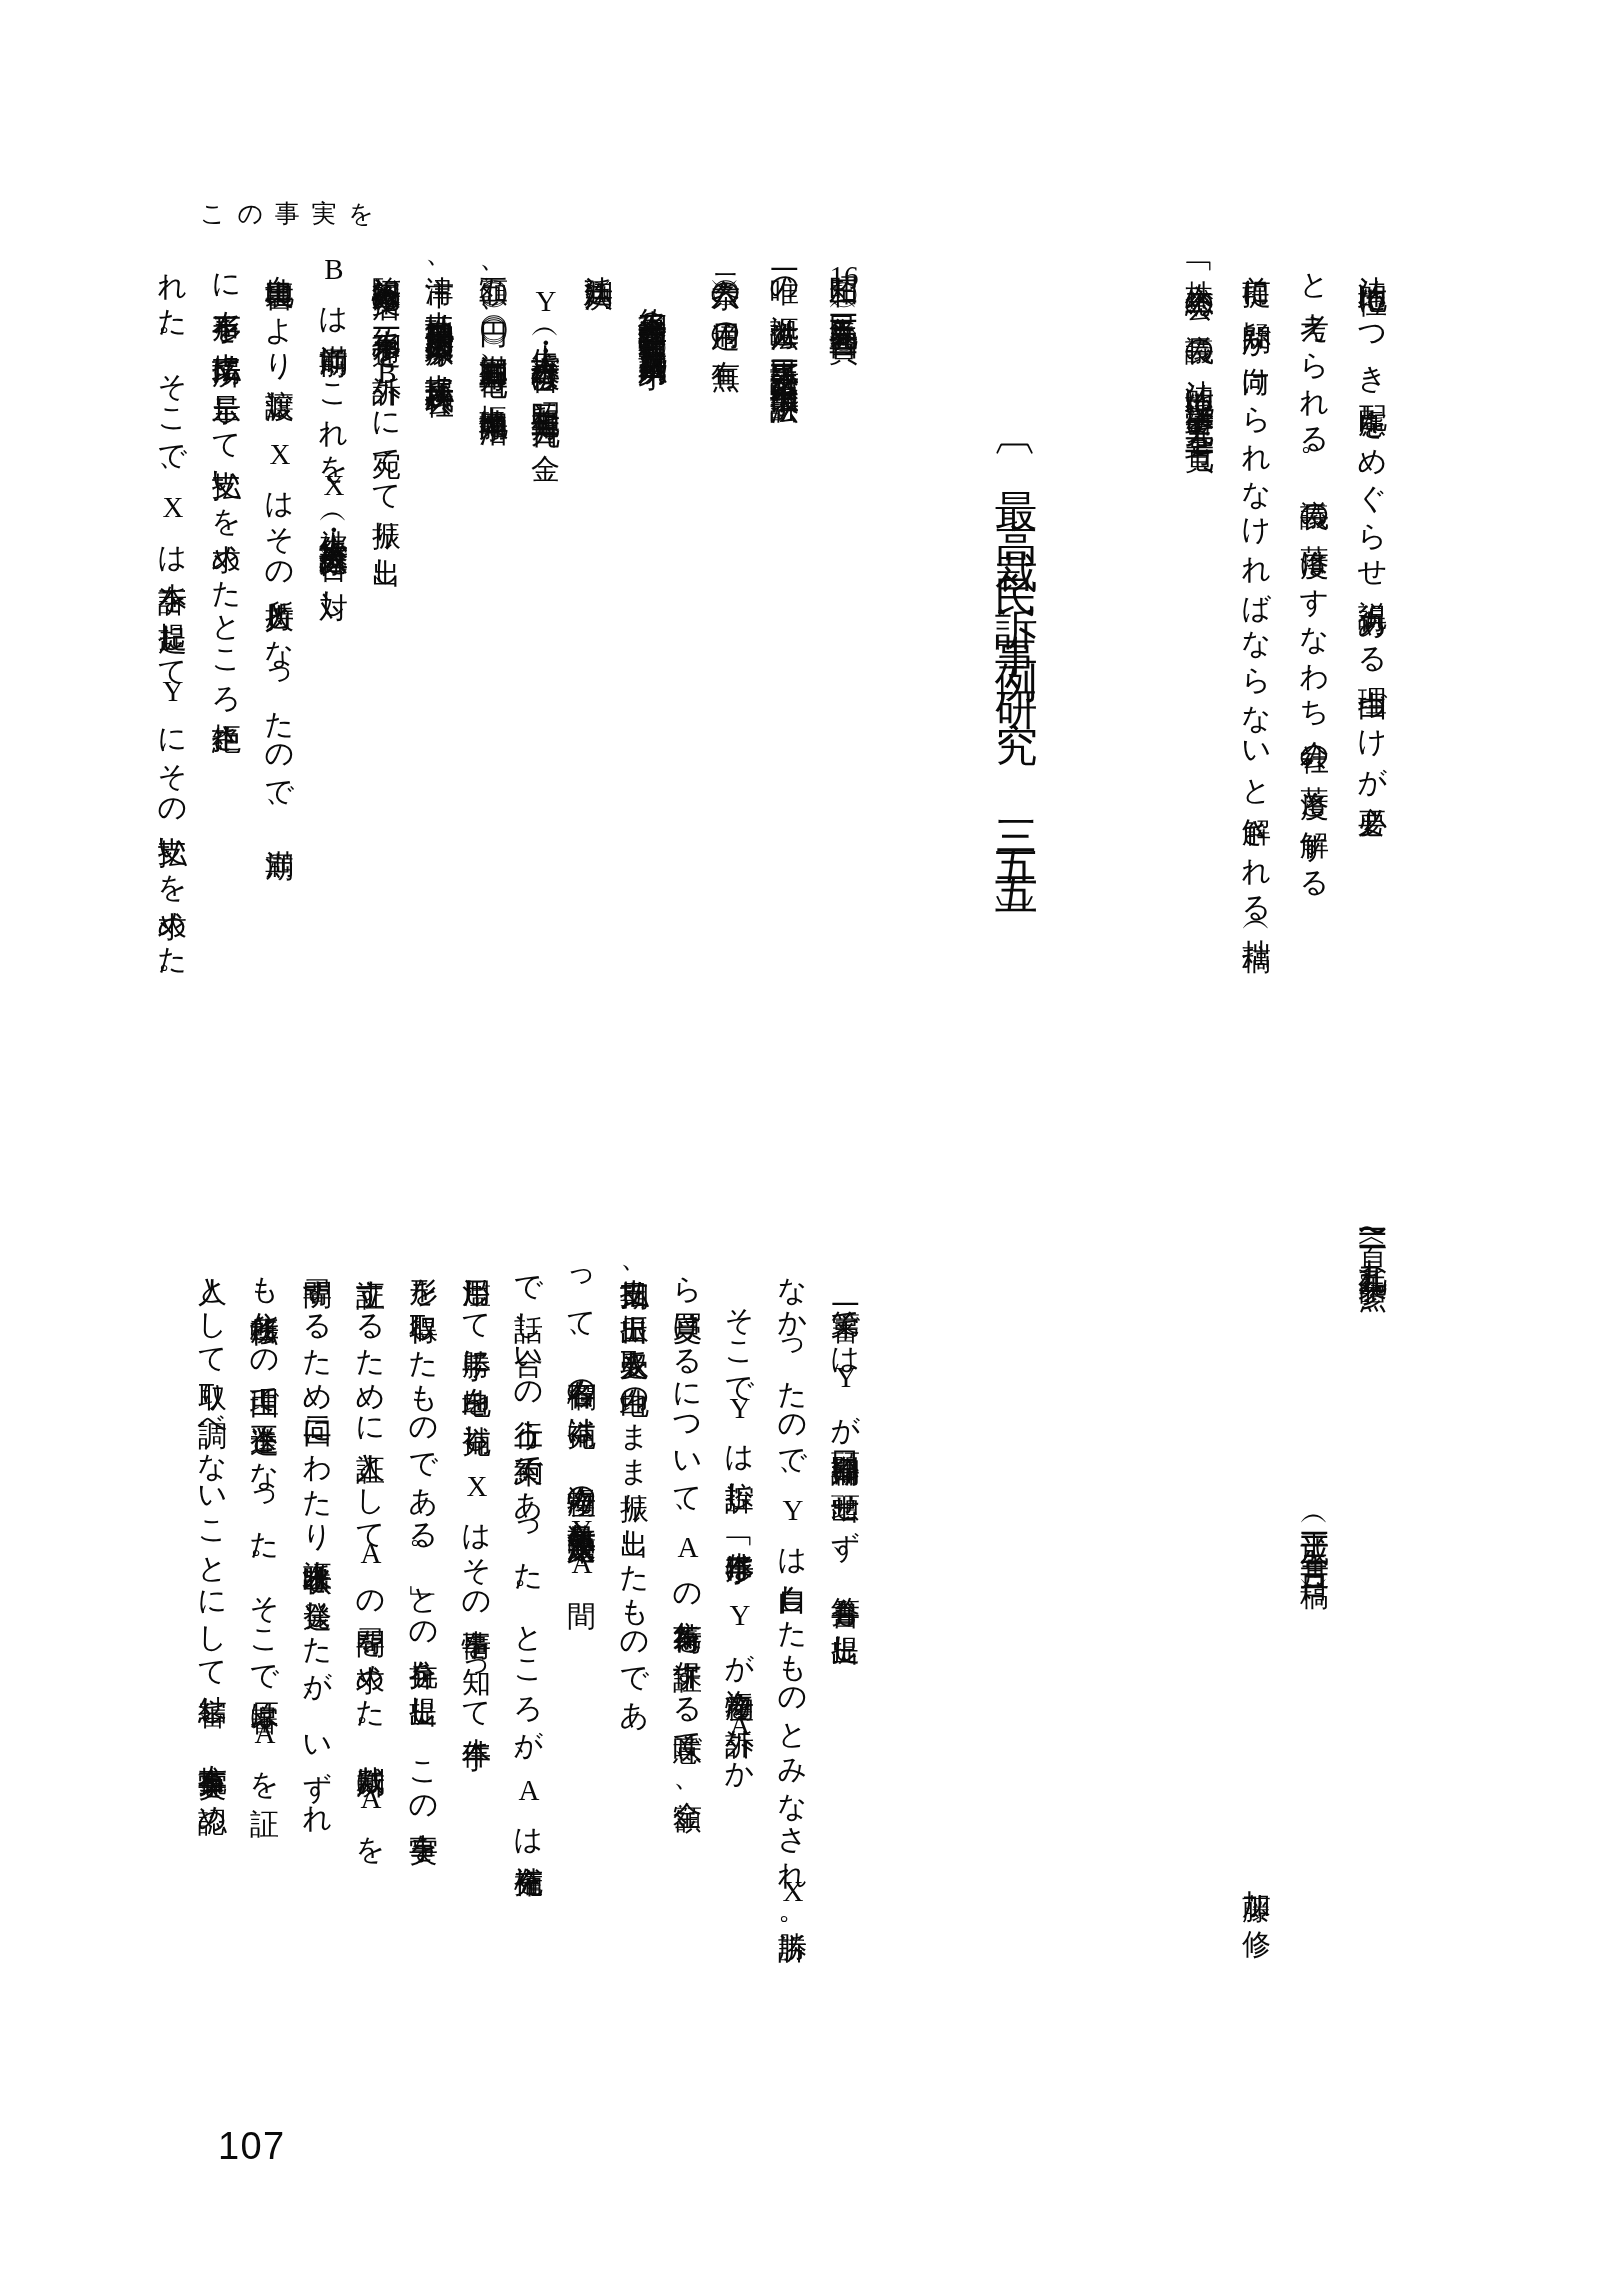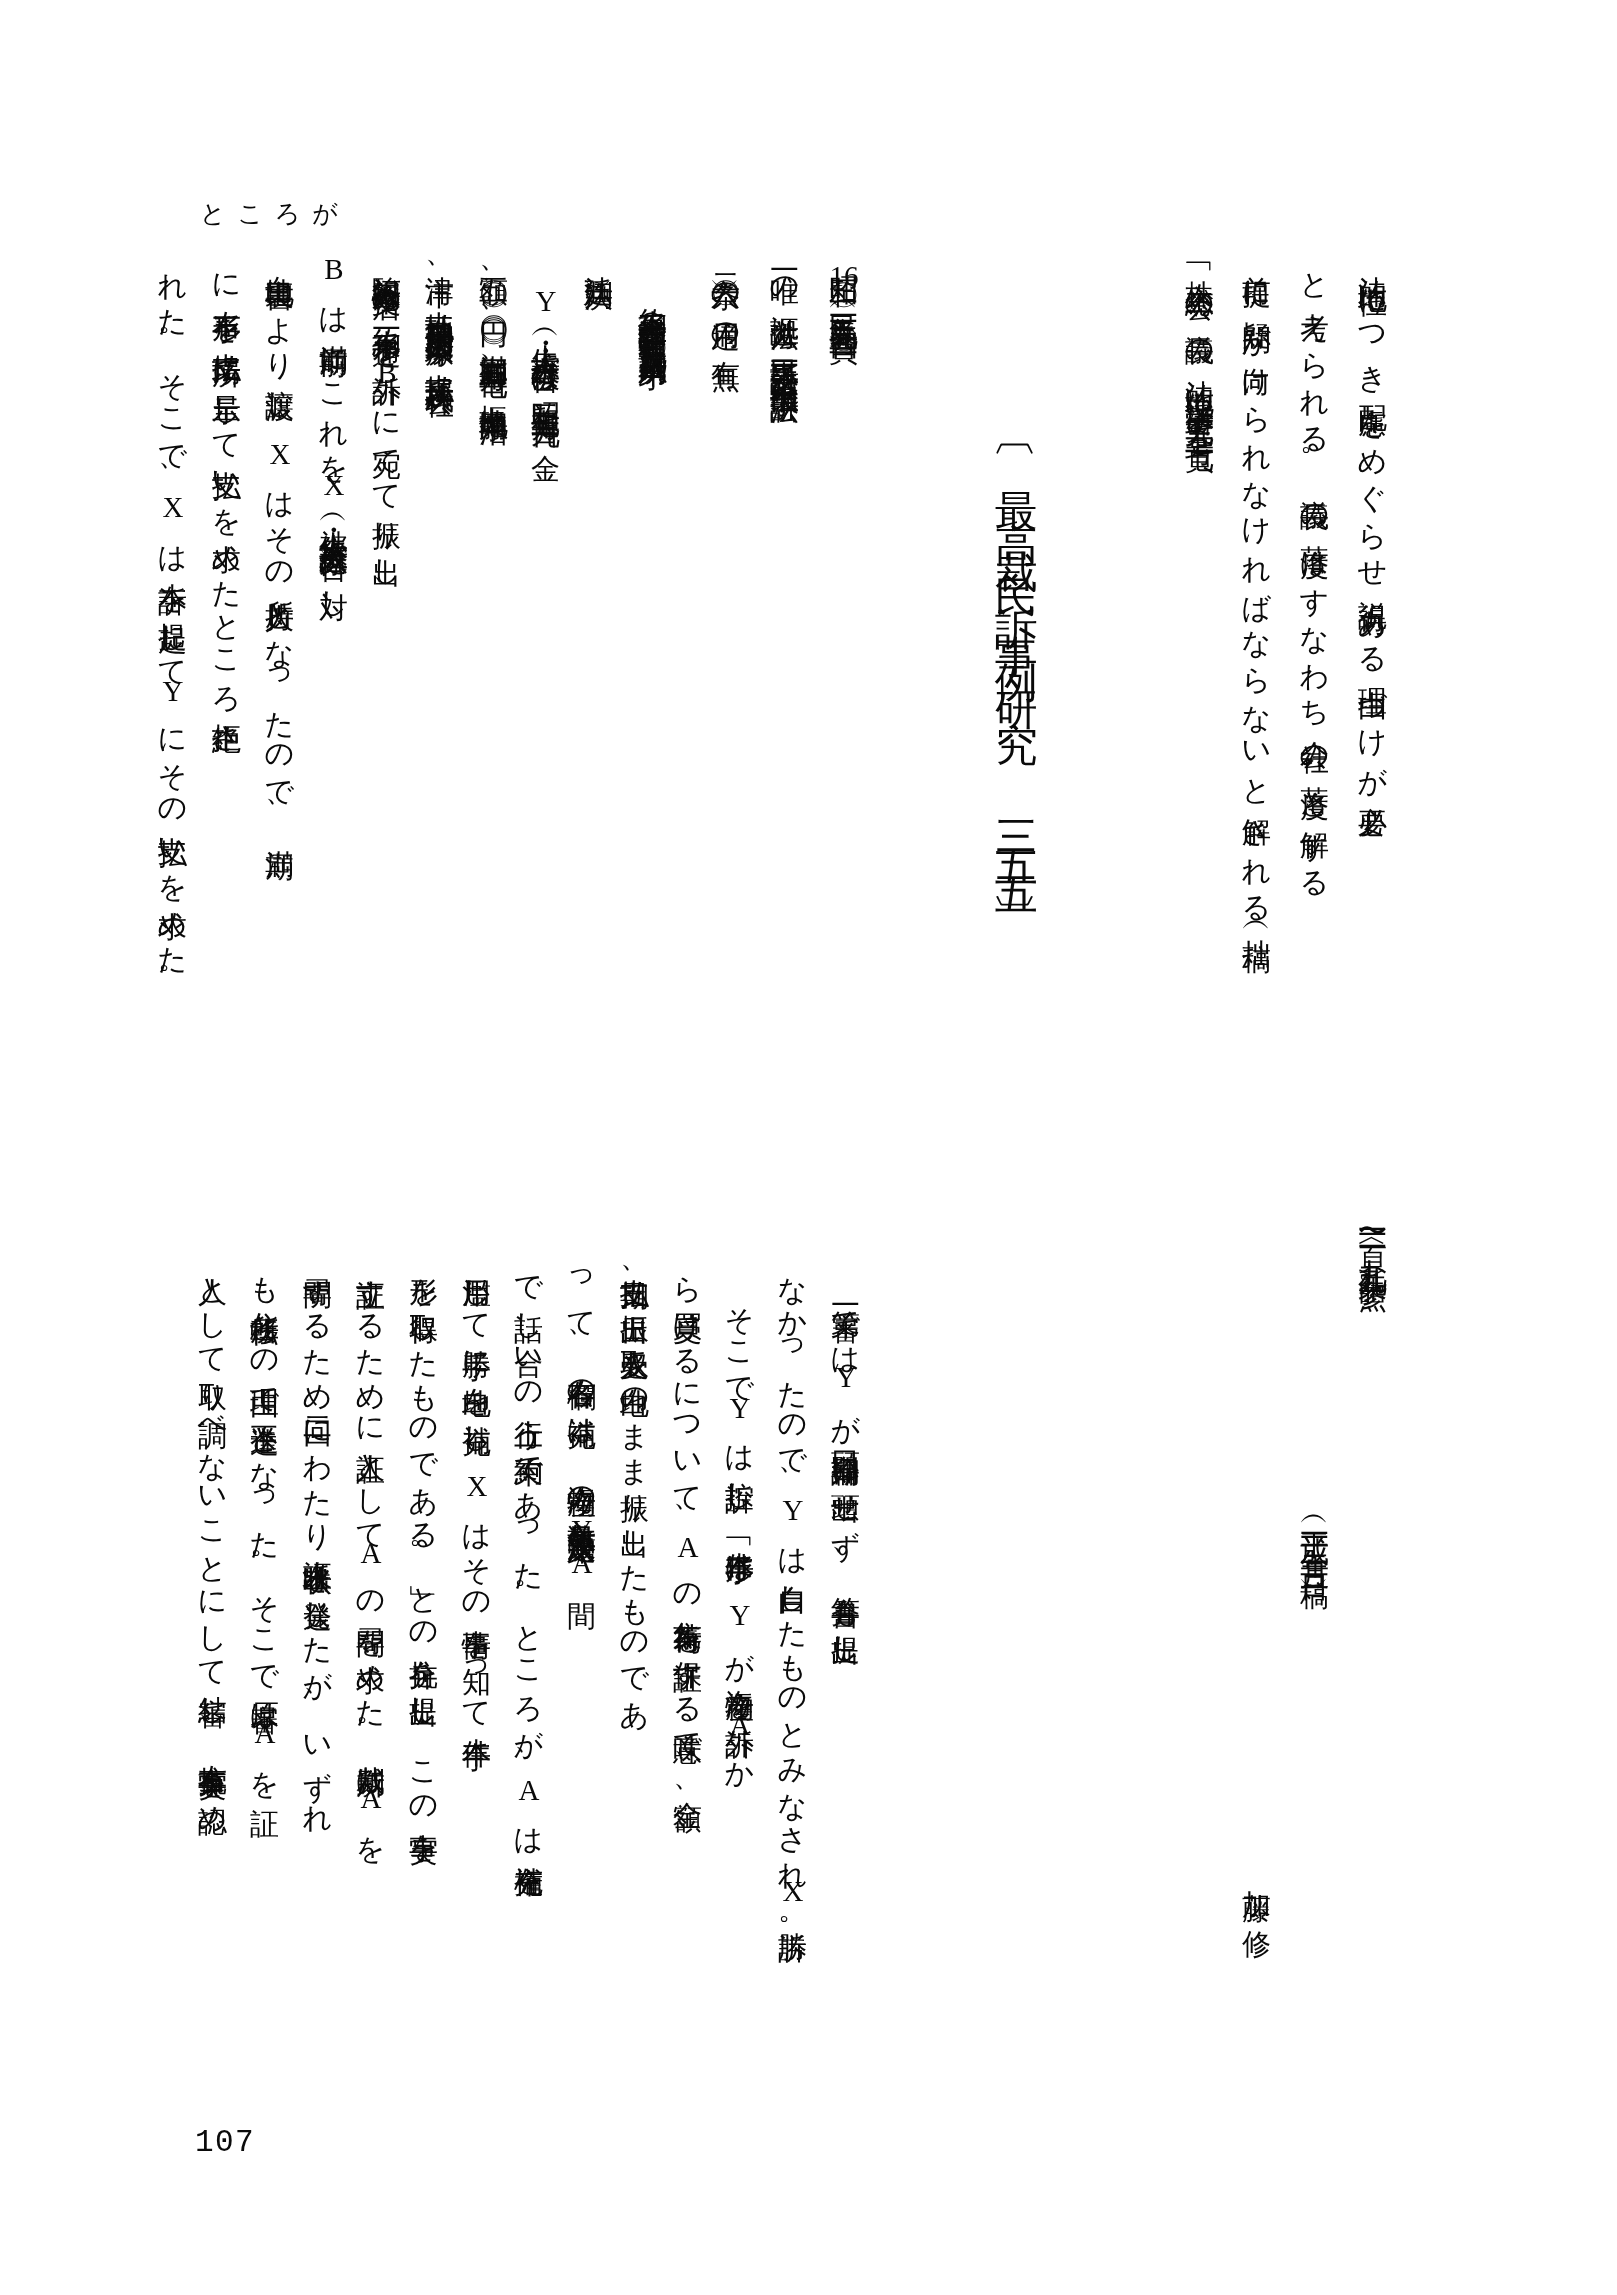--- a/index.html
+++ b/index.html
@@ -34,31 +34,31 @@
   .tcy{ 
     text-combine-upright:all;
     -webkit-text-combine:horizontal;
   }
   .running-head{
     position:absolute;left:200px;top:197px;
     font-size:25px;letter-spacing:11.8px;
     white-space:nowrap;
   }
   .folio{
-    position:absolute;left:195px;top:2125px;
-    font-size:31px;letter-spacing:1.4px;
-    font-family:Liberation Mono, monospace;
+    position:absolute;left:218px;top:2125px;
+    font-size:38px;letter-spacing:1.4px;
+    font-family:Liberation Sans, sans-serif;
   }
 </style>
 </head>
 <body>
 
 <div class="page">
 
-  <div class="running-head">ところが</div>
+  <div class="running-head">この事実を</div>
 
   <section>
     <div class="col rb" style="left:1356px;top:253px">法的地位につき配慮をめぐらせ説得力ある理由づけが必要</div>
     <div class="col rb" style="left:1298px;top:253px">と考えられる。議長の落度はすなわち会社の落度と解する</div>
     <div class="col rb" style="left:1240px;top:253px">前提に疑問が向けられなければならないと解される（拙稿</div>
     <div class="col rb" style="left:1183px;top:253px">「株主総会の議長の法的地位」法学研究七二巻一二号七頁</div>
 
     <div class="col rb" style="left:1356px;top:1211px">〜一一頁〈一九九九年〉参照）。</div>
     <div class="col rb" style="left:1298px;top:1506px">（平成一一年一二月三一日稿）</div>
     <div class="col rb" style="left:1240px;top:1867px">加藤　修</div>

